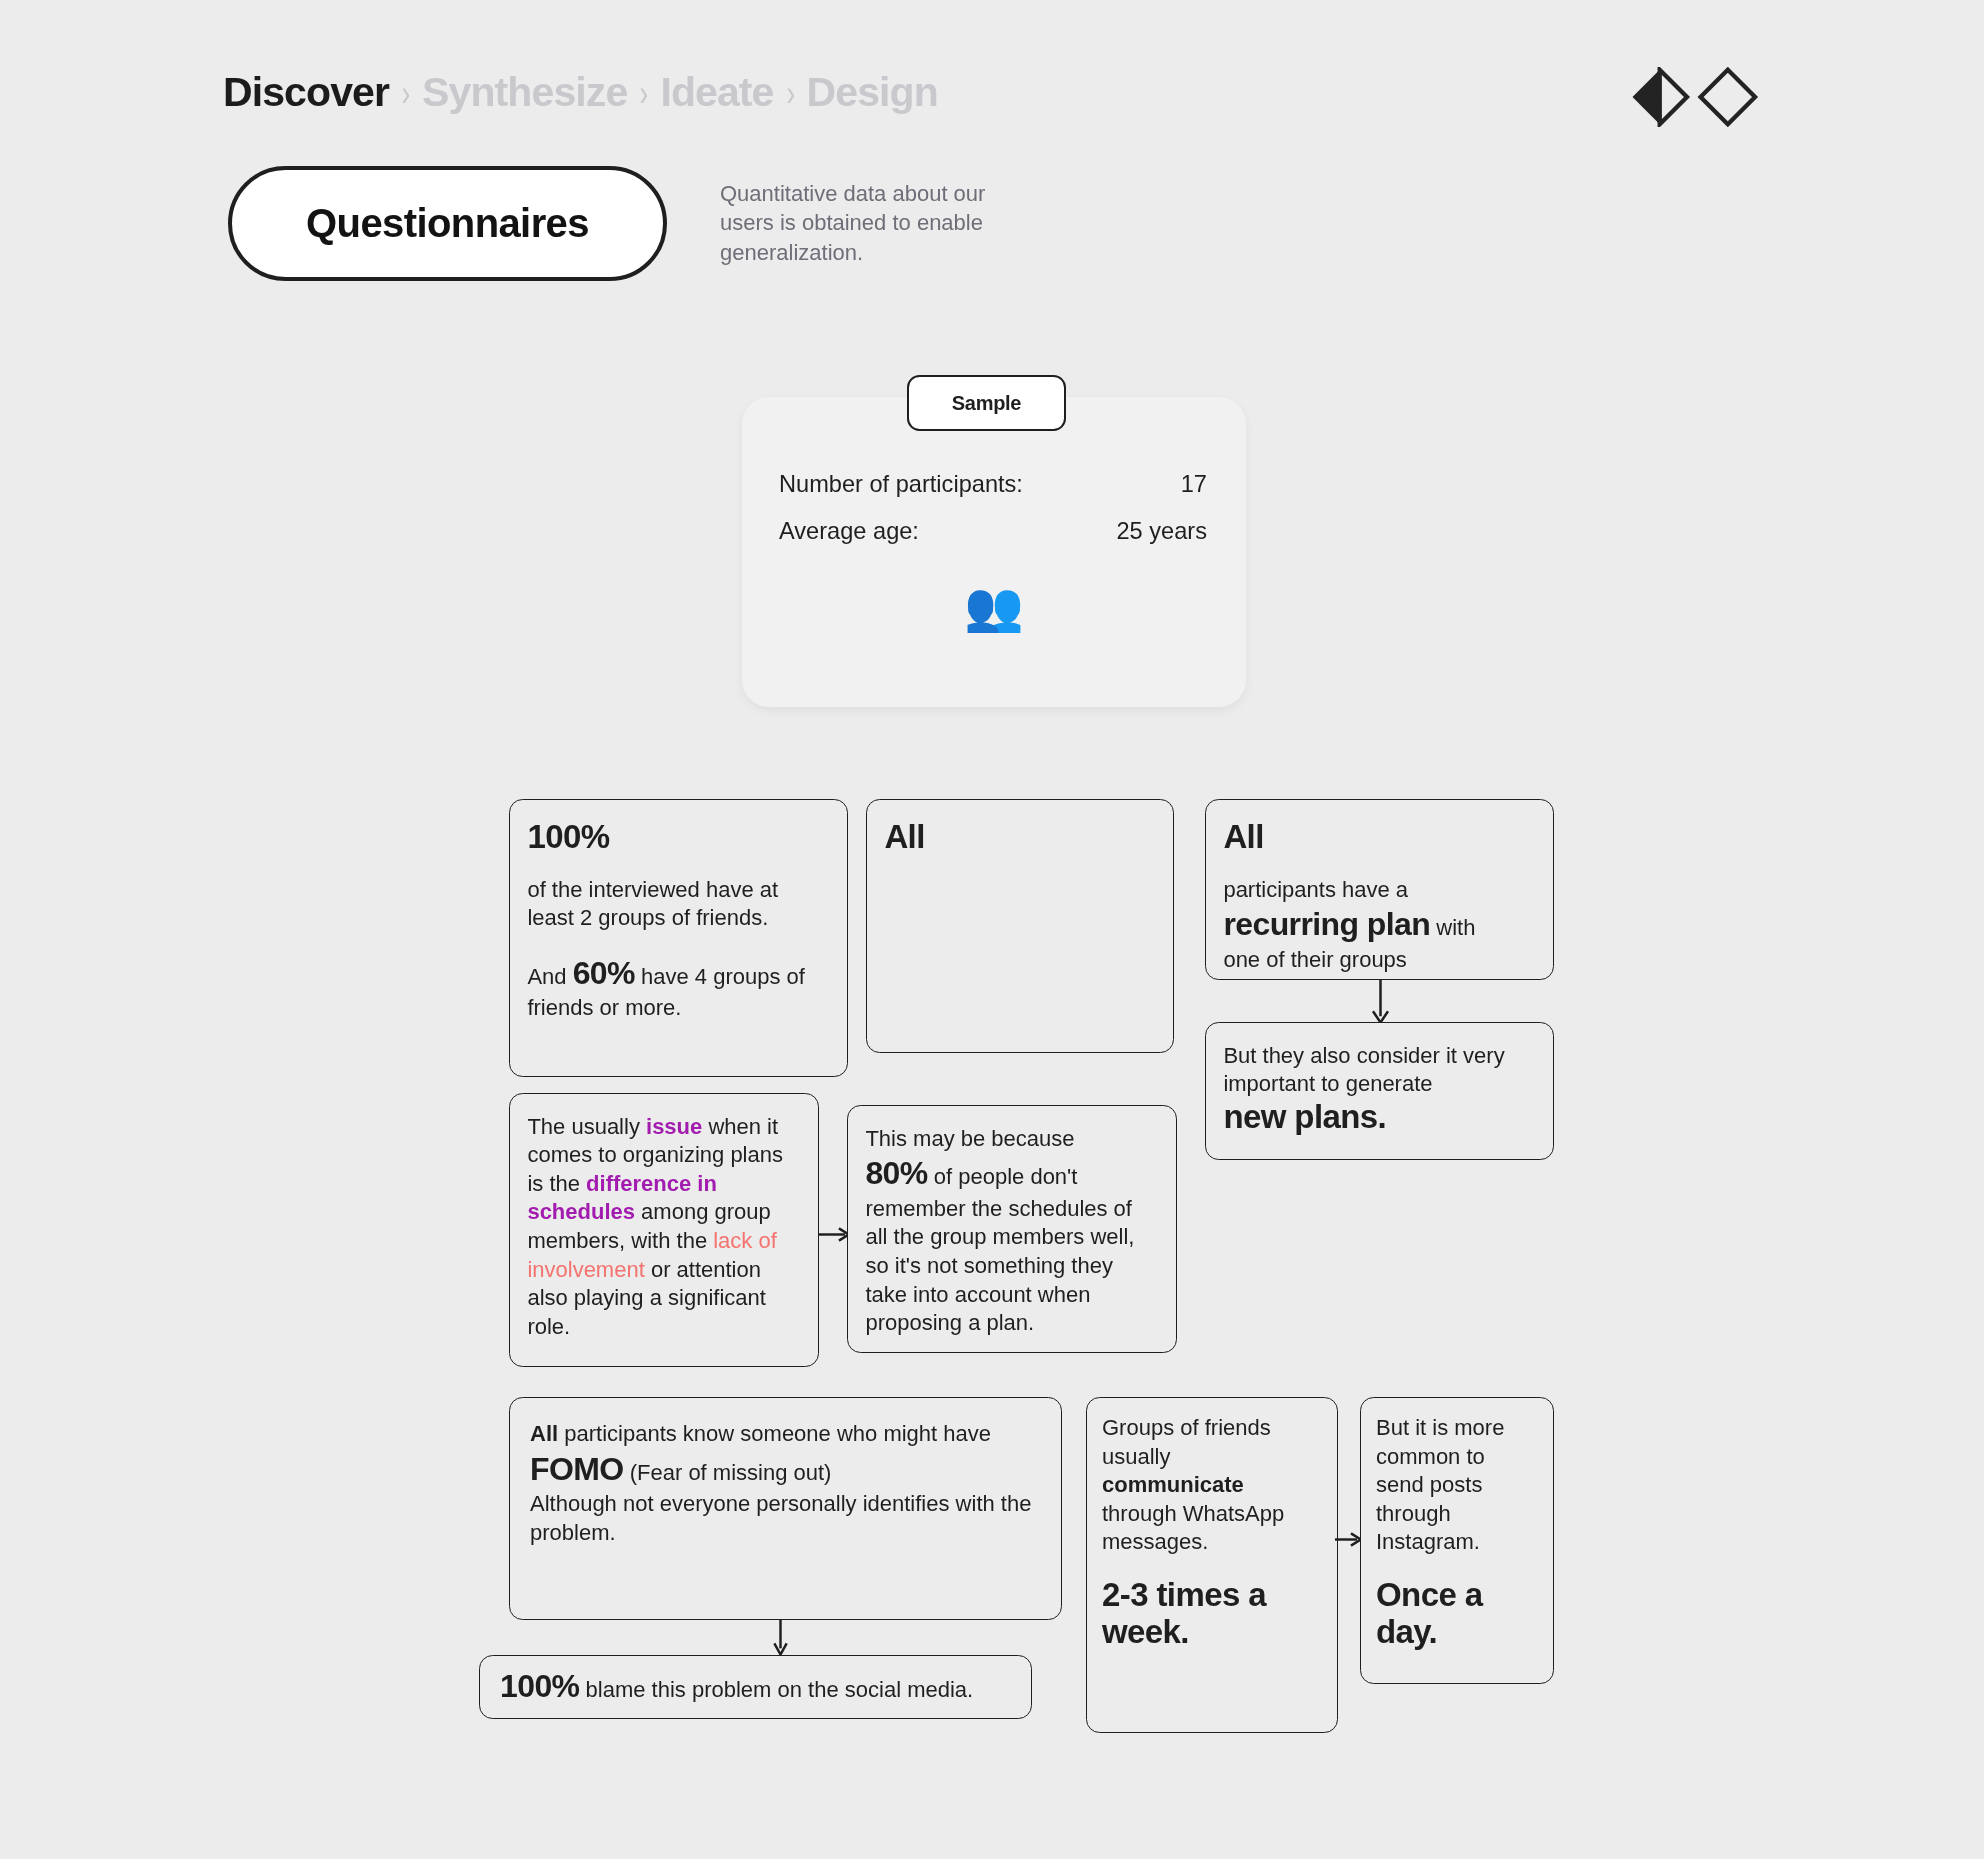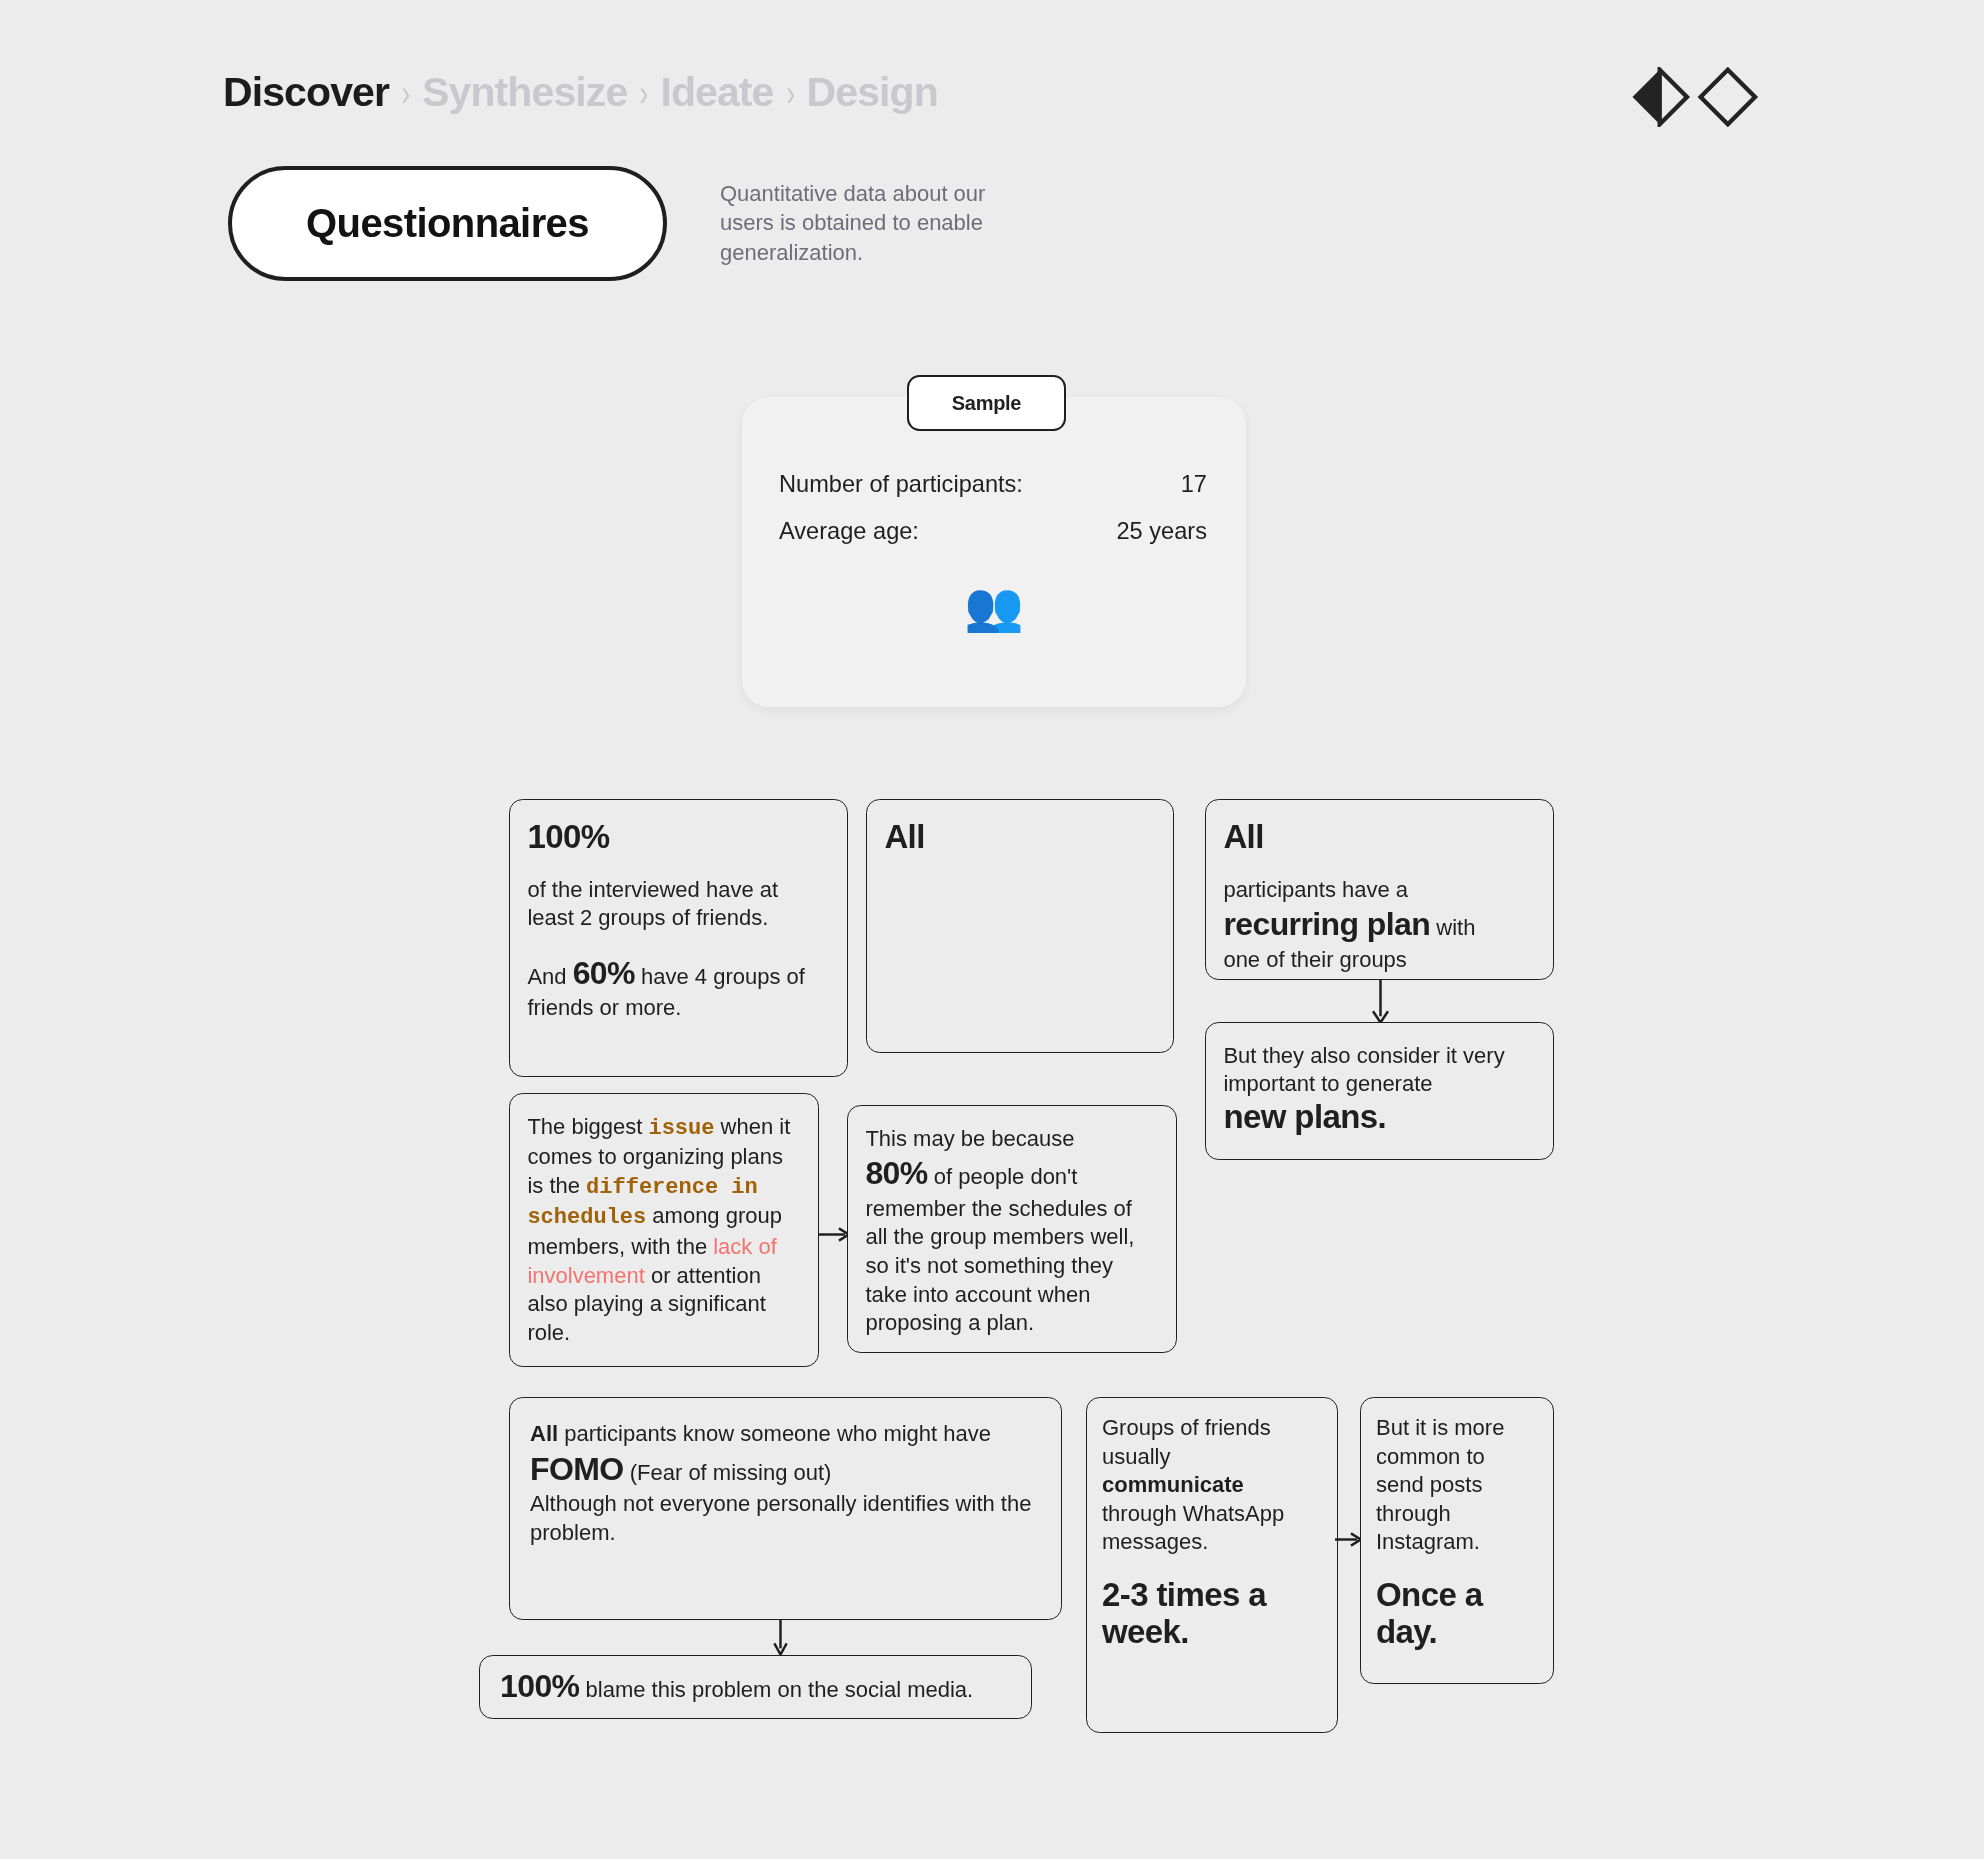--- a/index.html
+++ b/index.html
@@ -150,21 +150,21 @@
     font-size: 33px;
     letter-spacing: -0.6px;
     line-height: 1.12;
   }
   .big-inline {
     font-weight: 700;
     font-size: 32px;
     letter-spacing: -0.6px;
   }
   .bold { font-weight: 700; }
-  .red  { color: #a16207; font-weight: 700; font-family: Liberation Mono, monospace; }
+  .red  { color: #a21caf; font-weight: 700; }
   .red-light { color: #f5736f; font-weight: 400; }
   .gap-line { height: 20px; }
 
   
   #card-100   { left: 509px;  top: 799px; width: 339px; height: 278px; }
   #card-all-1 { left: 866px; top: 799px; width: 308px; height: 254px; }
   #card-all-2 { left: 1205px; top: 799px; width: 349px; height: 181px; }
   #card-newplans { left: 1205px; top: 1022px; width: 349px; height: 138px; }
   #card-issue { left: 509px;  top: 1093px; width: 310px; height: 274px; }
   #card-80    { left: 847px; top: 1099px; width: 330px; height: 248px; margin-top: 6px; }
@@ -272,21 +272,21 @@
 
   <div class="card" id="card-newplans">
     <div class="inner">
       <div>But they also consider it very important to generate</div>
       <div class="big">new plans.</div>
     </div>
   </div>
 
   <div class="card" id="card-issue">
     <div class="inner">
-      <div><span>The biggest </span><span class="red">issue</span><span> when it comes to organizing plans is the </span><span class="red">difference in schedules</span><span> among group members, with the </span><span class="red-light">lack of involvement</span><span> or attention also playing a significant role.</span></div>
+      <div><span>The usually </span><span class="red">issue</span><span> when it comes to organizing plans is the </span><span class="red">difference in schedules</span><span> among group members, with the </span><span class="red-light">lack of involvement</span><span> or attention also playing a significant role.</span></div>
     </div>
   </div>
 
   <div class="conn" id="conn-issue">
     <svg viewBox="0 0 52 24" width="32" height="15">
       <line x1="0" y1="12" x2="44" y2="12" stroke="#1f1f1f" stroke-width="4"></line>
       <path d="M34 2 L50 12 L34 22" fill="none" stroke="#1f1f1f" stroke-width="4"></path>
     </svg>
   </div>
 

